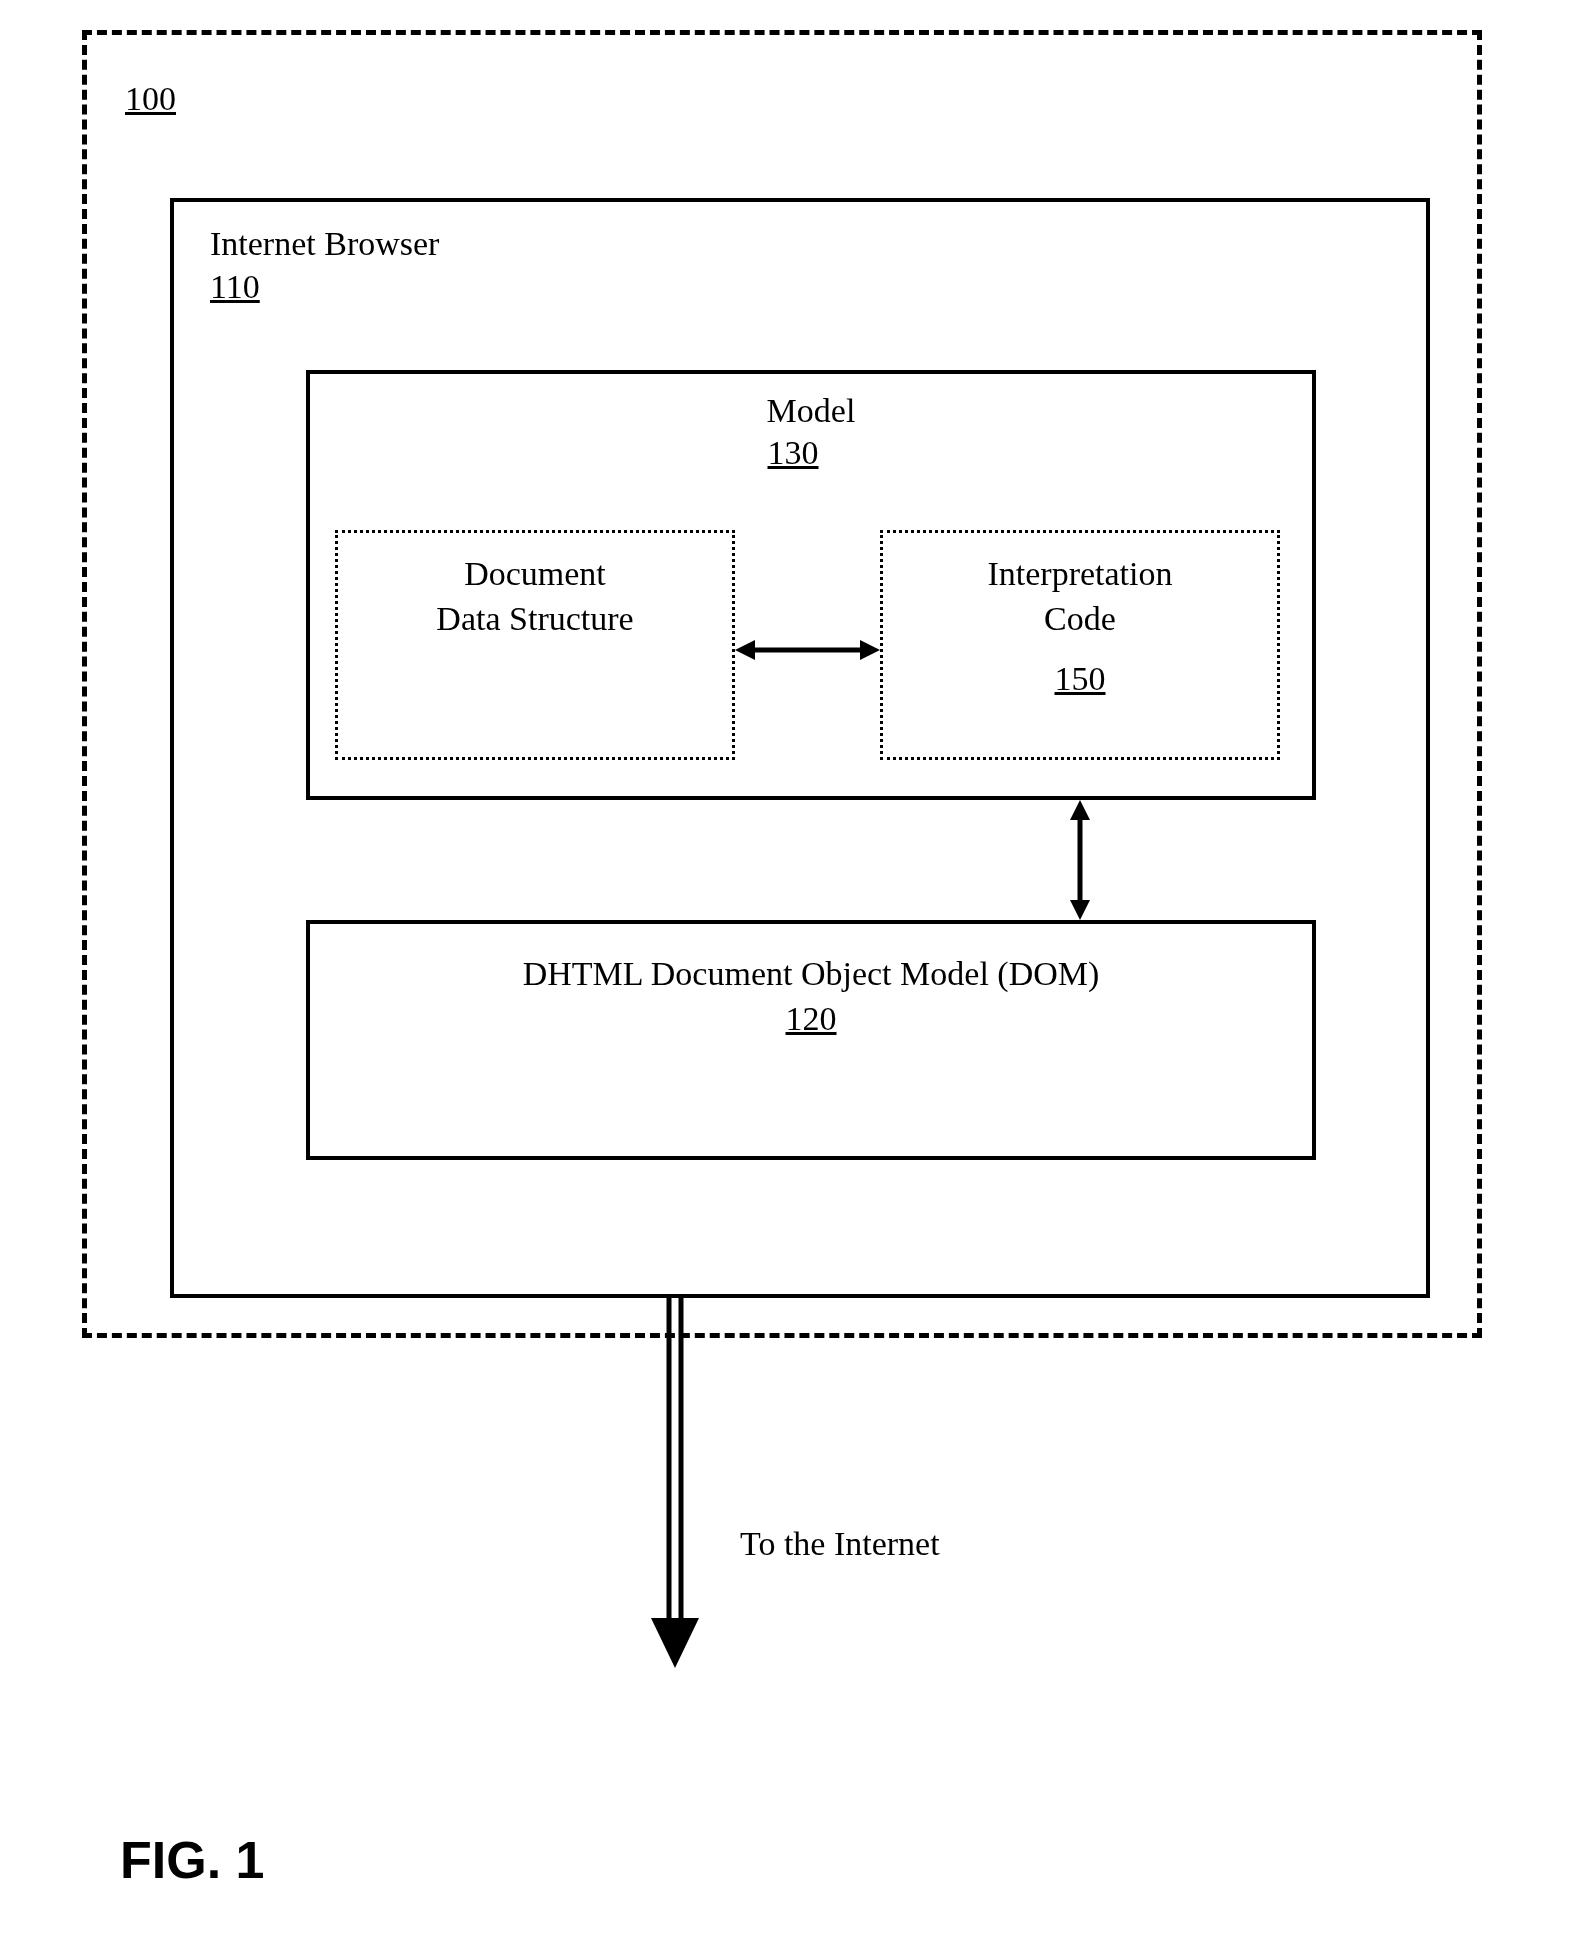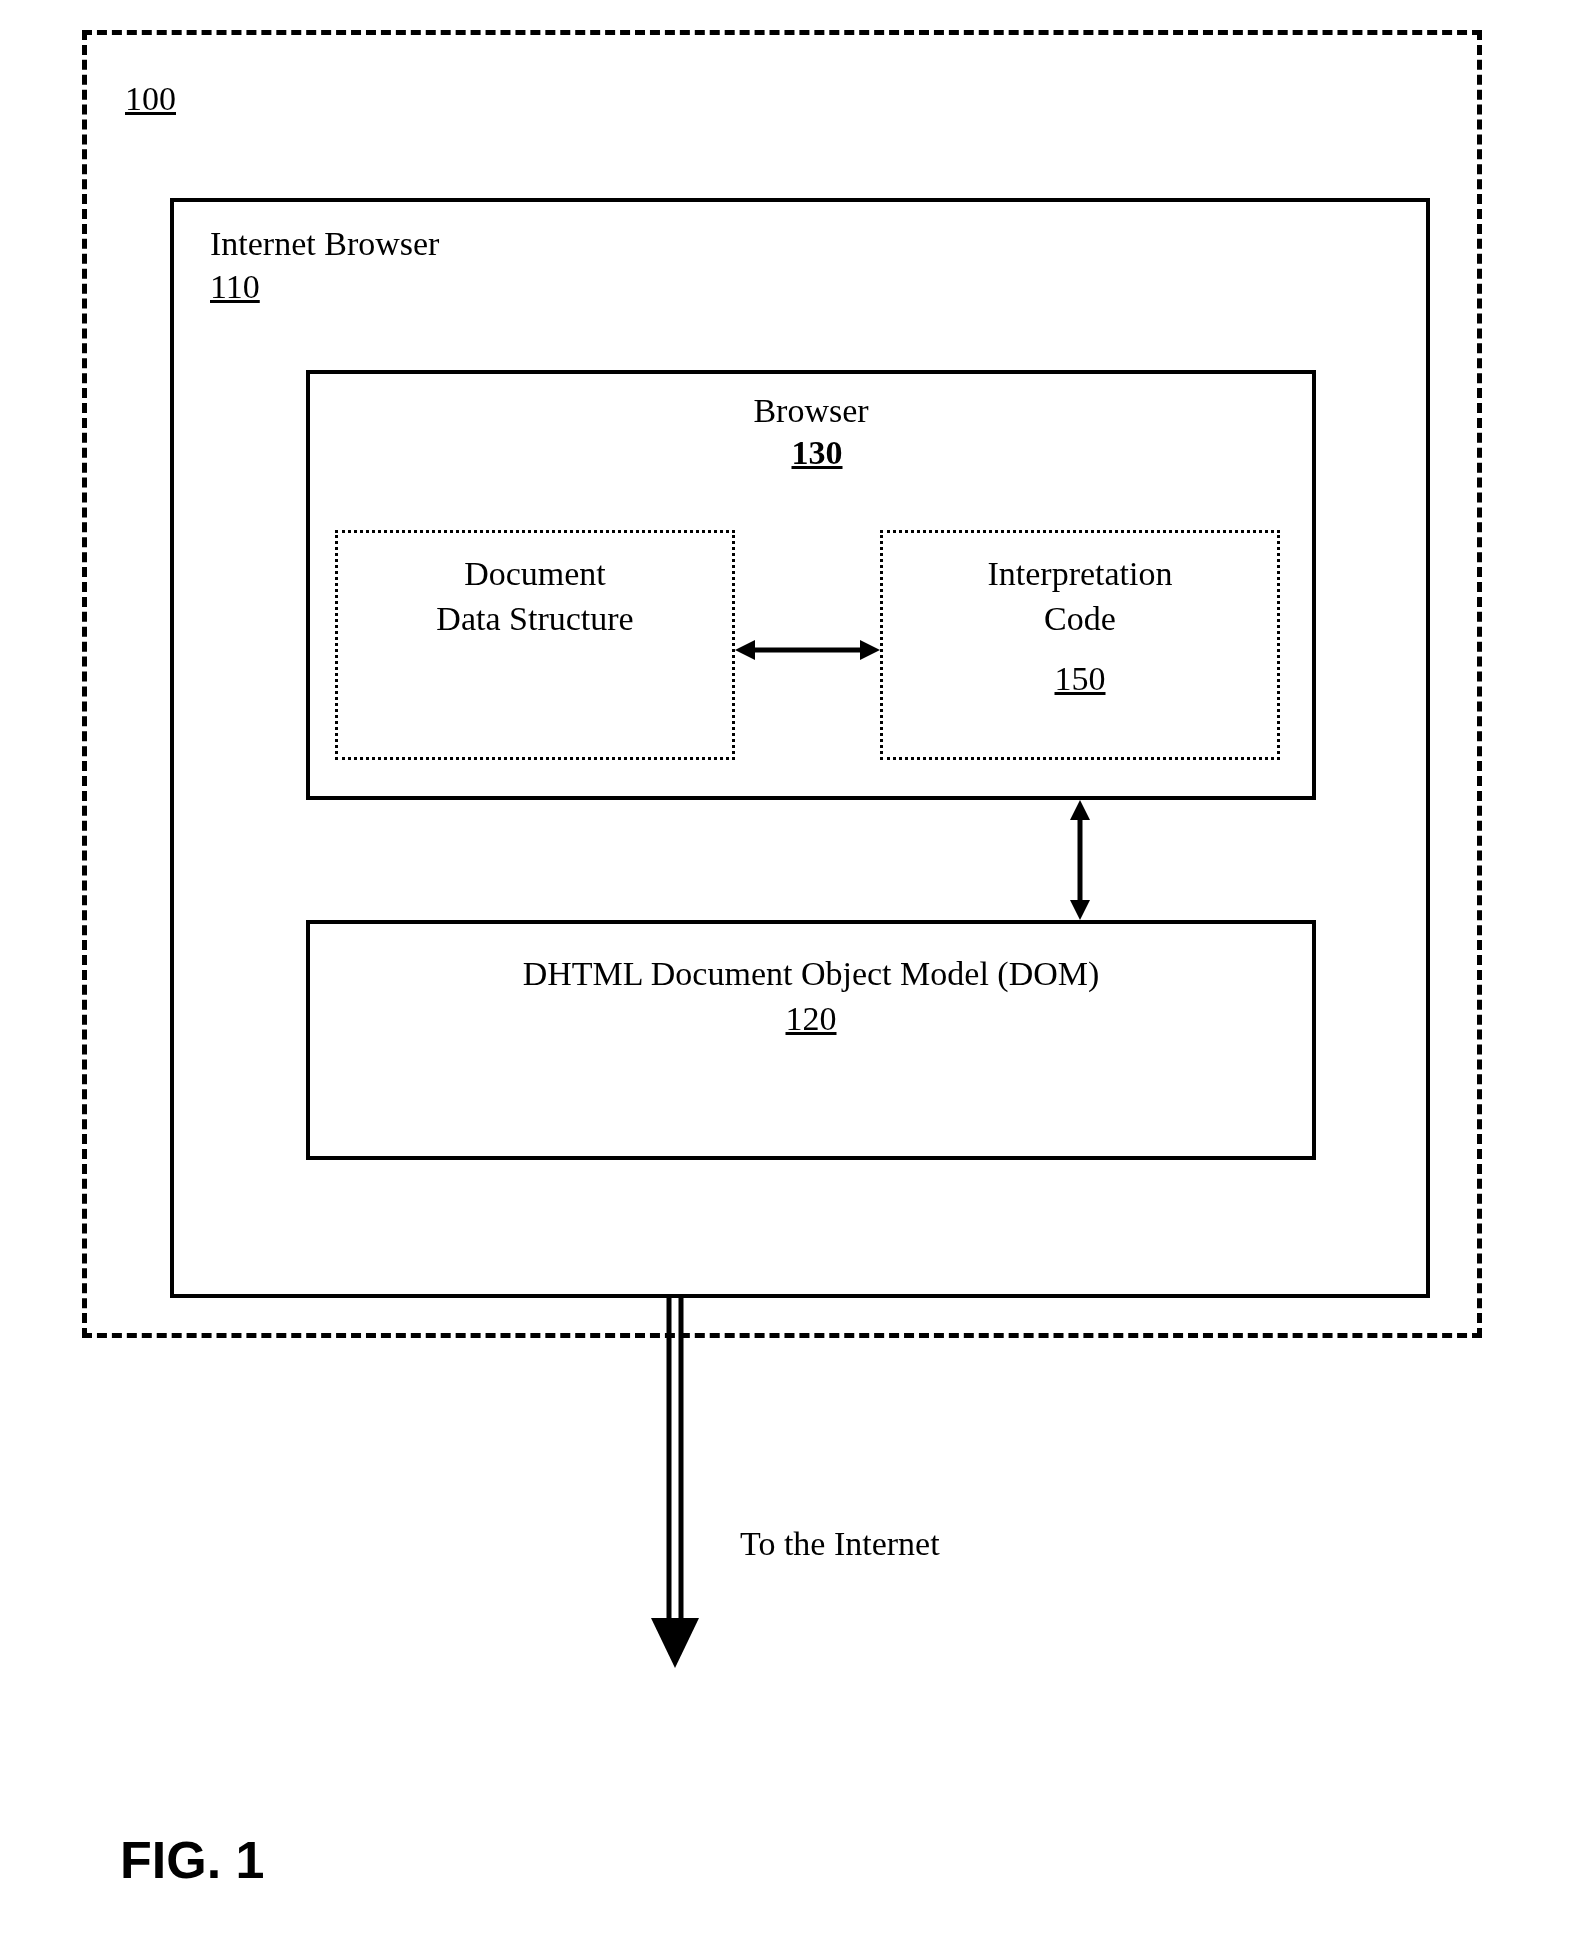--- a/index.html
+++ b/index.html
@@ -54,22 +54,22 @@
 <div class="canvas">
 
   <div class="box outer-dashed" style="left:82px; top:30px; width:1400px; height:1308px;"></div>
   <div class="label-num" style="left:125px; top:80px;">100</div>
 
   <div class="box solid-thick" style="left:170px; top:198px; width:1260px; height:1100px;"></div>
   <div style="position:absolute; left:210px; top:225px;">Internet Browser</div>
   <div class="label-num" style="left:210px; top:268px;">110</div>
 
   <div class="box solid-thick" style="left:306px; top:370px; width:1010px; height:430px;"></div>
-  <div class="center-text" style="left:306px; top:392px; width:1010px;">Browser</div>
-  <div class="center-text" style="left:312px; top:434px; width:1010px;font-weight:bold;">
+  <div class="center-text" style="left:306px; top:392px; width:1010px;">Model</div>
+  <div class="center-text" style="left:288px; top:434px; width:1010px;">
     <span style="text-decoration:underline;">130</span>
   </div>
 
   <div class="box dotted" style="left:335px; top:530px; width:400px; height:230px;"></div>
   <div class="center-text" style="left:335px; top:555px; width:400px;">Document</div>
   <div class="center-text" style="left:335px; top:600px; width:400px;">Data Structure</div>
 
   <div class="box dotted" style="left:880px; top:530px; width:400px; height:230px;"></div>
   <div class="center-text" style="left:880px; top:600px; width:400px;">Code</div>
   <div class="center-text" style="left:880px; top:555px; width:400px;">Interpretation</div>

